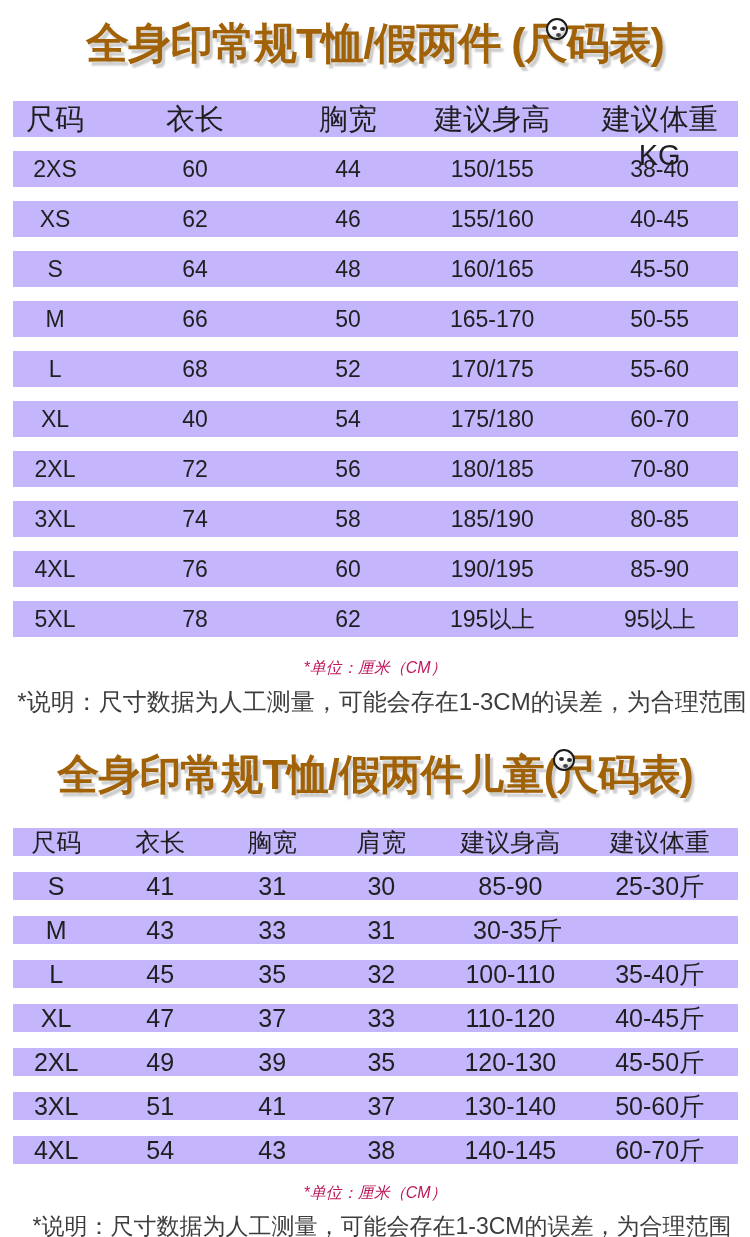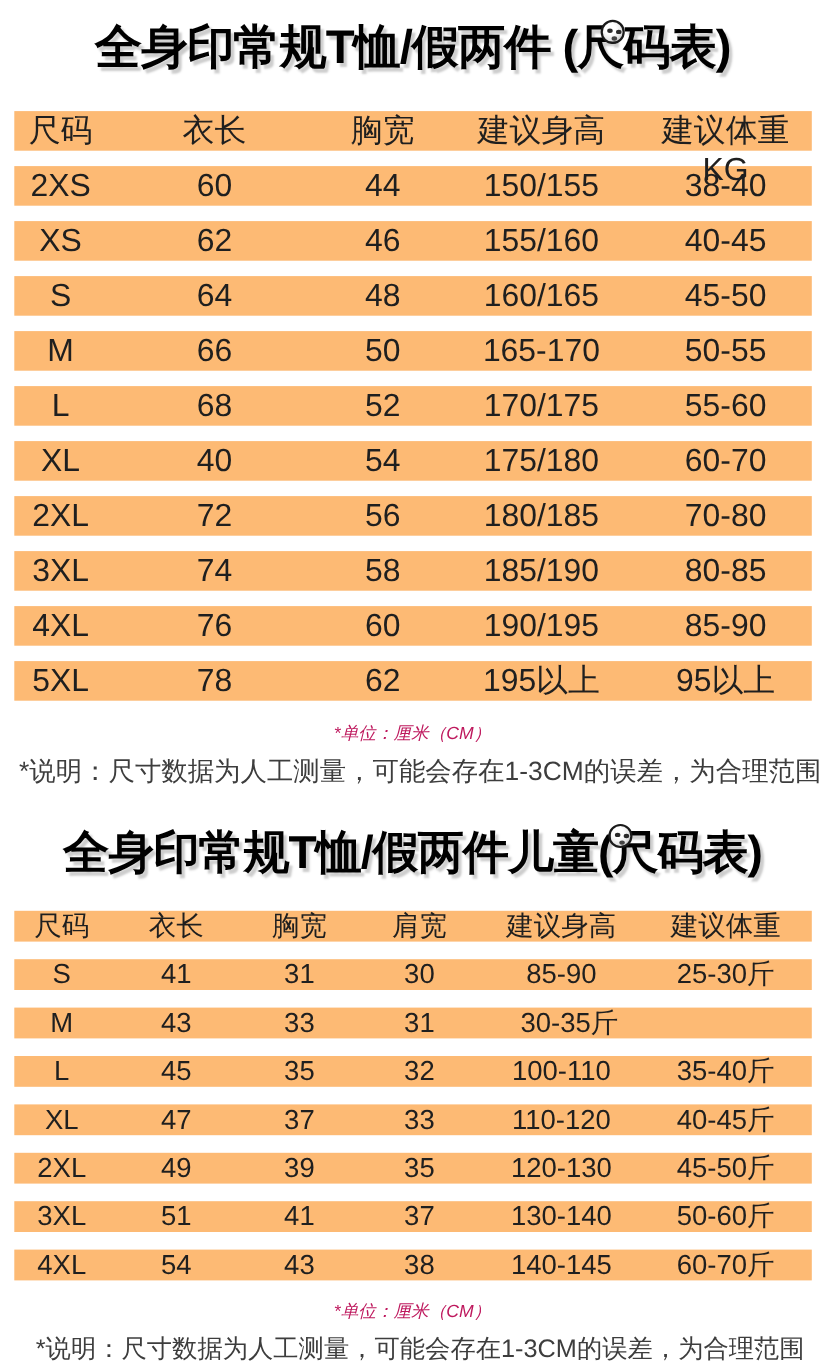--- a/index.html
+++ b/index.html
@@ -9,21 +9,21 @@
     background: #ffffff;
     overflow: hidden;
     font-family: "Liberation Sans", "DejaVu Sans", sans-serif;
     color: #1f1f1f;
   }
 
   
   .title {
     text-align: center;
     font-weight: 900;
-    color: #000000;
+    color: #a16207;
     letter-spacing: -1px;
     text-shadow: 3px 4px 2px #cccccc;
     white-space: nowrap;
   }
   #title1 { margin-top: 13px; font-size: 43px; line-height: 60px; }
   #title2 { margin-top: 30px; font-size: 42px; line-height: 58px; }
   .title-inner { position: relative; display: inline-block; }
 
   
   .badge {
@@ -46,28 +46,28 @@
   #title1 .badge { right: 96px; top: 5px; }
   #title2 .badge { right: 118px; top: 3px; }
 
   
   .table { margin-left: 13px; width: 725px; }
   #t1 { margin-top: 28px; }
   #t2 { margin-top: 24px; }
 
   .trow {
     display: flex;
-    background: #fdba74;
+    background: #c4b5fd;
     text-align: center;
   }
   #t1 .trow { height: 36px; line-height: 36px; margin-bottom: 14px; }
   #t2 .trow { height: 28px; line-height: 28px; margin-bottom: 16px; }
 
   .cell { overflow: visible; }
-  #t1 .cell { font-size: 29px; }
+  #t1 .cell { font-size: 23px; }
   #t1 .trow.header .cell { font-size: 29px; }
   #t2 .cell { font-size: 25px; }
 
   
   #t1 .c1 { width: 11.6%; }
   #t1 .c2 { width: 27.0%; }
   #t1 .c3 { width: 15.2%; }
   #t1 .c4 { width: 24.6%; }
   #t1 .c5 { width: 21.6%; }
 

